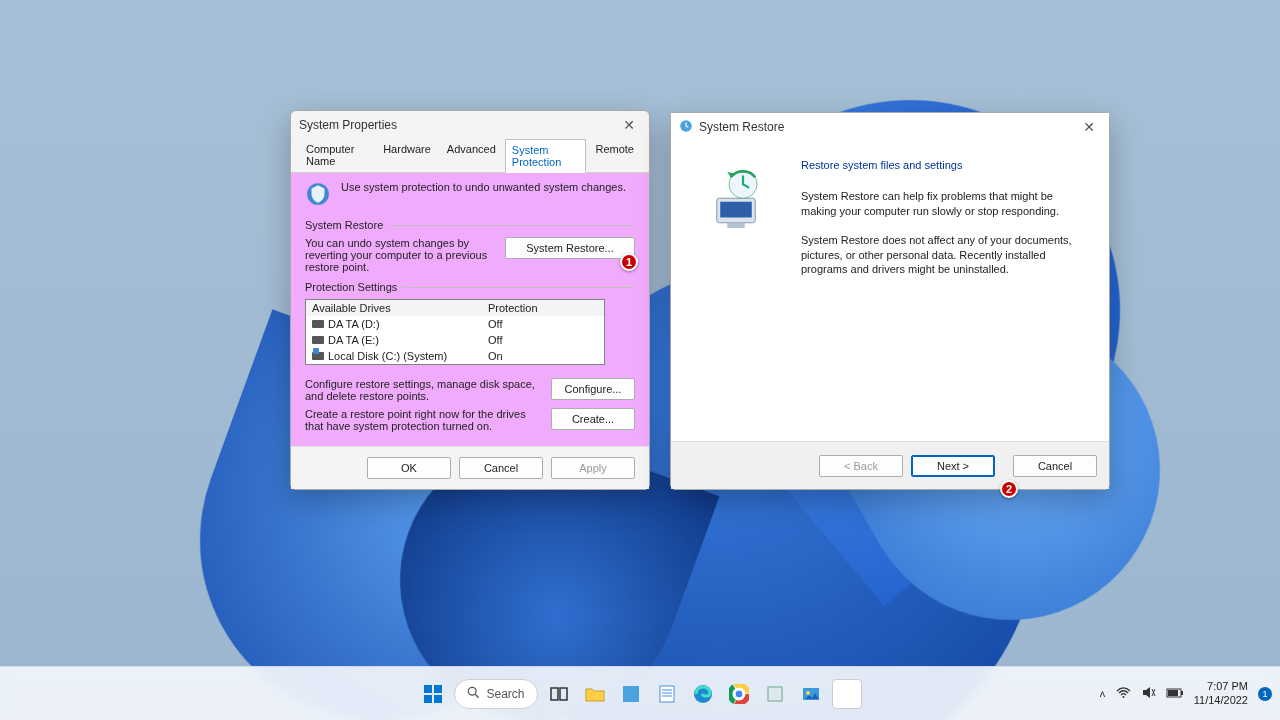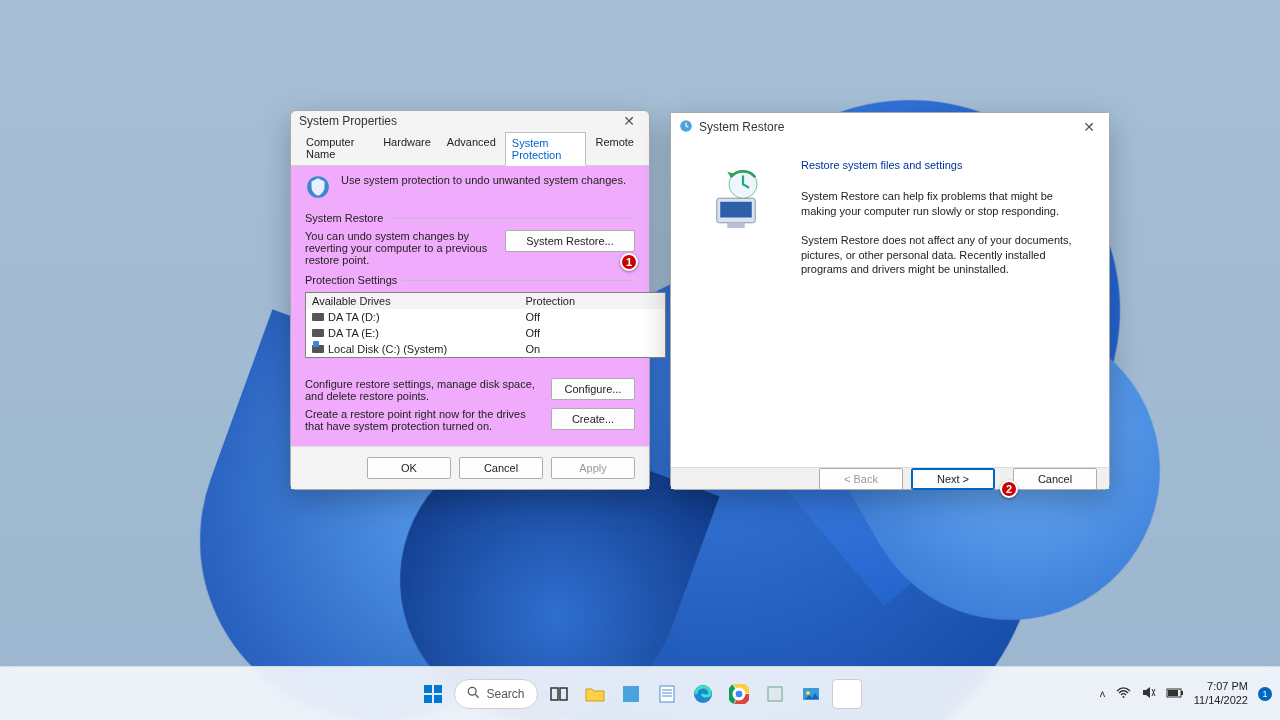--- a/index.html
+++ b/index.html
@@ -42,21 +42,21 @@
   .section-title .line { flex:1; height:1px; background:#c0c0c0;}
   .row { display:flex; align-items:flex-start; gap:12px; margin:6px 0;}
   .btn {
     min-width: 84px; height:22px; font-size:11px; background:#fdfdfd;
     border:1px solid #adadad; border-radius:2px; padding:0 10px; display:inline-flex;
     align-items:center; justify-content:center; color:#222;
   }
   .btn.primary { border-color:#0067c0; box-shadow: inset 0 0 0 1px #0067c0;}
   .btn.disabled { color:#9a9a9a; }
   .drives-table {
-    border:1px solid #828282; background:#fff; width: 361px;
+    border:1px solid #828282; background:#fff; width: 300px;
   }
   .drives-table .hdr, .drives-table .drow {
     display:flex; font-size:11px; padding:2px 6px;
   }
   .drives-table .hdr { background:#f4f4f4; }
   .drives-table .col1 { flex: 1.6; display:flex; align-items:center; gap:4px;}
   .drives-table .col2 { flex: 1;}
   .icon-row { display:flex; gap:10px; align-items:flex-start;}
   .shield-icon { width:26px;height:26px; display:inline-block;}
   .footer-btns {
@@ -66,21 +66,21 @@
 
   
   .wizard { background:#fff;}
   .wizard .titlebar { background:#fff; border-bottom: none;}
   .wizard-body { flex:1; display:flex; background:#fff;}
   .wizard-left { width:130px; display:flex; align-items:flex-start; justify-content:center; padding-top:24px;}
   .wizard-right { flex:1; padding: 18px 24px 8px 0;}
   .wizard-title { font-size: 11px; color:#003399; margin-bottom:18px; font-weight: normal;}
   .wizard-text { font-size: 11px; color:#222; margin-bottom:14px; line-height:1.35;}
   .wizard-footer {
-    height: 22px; border-top:1px solid #dcdcdc; background:#f0f0f0;
+    height: 48px; border-top:1px solid #dcdcdc; background:#f0f0f0;
     display:flex; align-items:center; justify-content:flex-end; gap:8px; padding:0 12px;
   }
 
   
   .badge {
     position:absolute; width:18px; height:18px; border-radius:50%;
     background:#cc0000; color:#fff; font-size:11px; font-weight:bold;
     display:flex;align-items:center;justify-content:center; border:2px solid #fff;
     box-shadow:0 1px 3px rgba(0,0,0,.4); z-index:50;
   }
@@ -181,21 +181,21 @@
       </div>
       <div class="drow">
         <div class="col1">
             <span class="disk-glyph sys"></span>
             <span>Local Disk (C:) (System)</span>
           </div>
         <div class="col2">On</div>
       </div>
     </div>
 
-    <div class="row" style="margin-top:20px">
+    <div class="row" style="margin-top:13px">
       <span style="flex:1">Configure restore settings, manage disk space, and delete restore points.</span>
       <button class="btn">Configure...</button>
     </div>
     <div class="row">
       <span style="flex:1">Create a restore point right now for the drives that have system protection turned on.</span>
       <button class="btn">Create...</button>
     </div>
   </div>
   <div class="footer-btns">
     <button class="btn" style="width:64px">OK</button>

